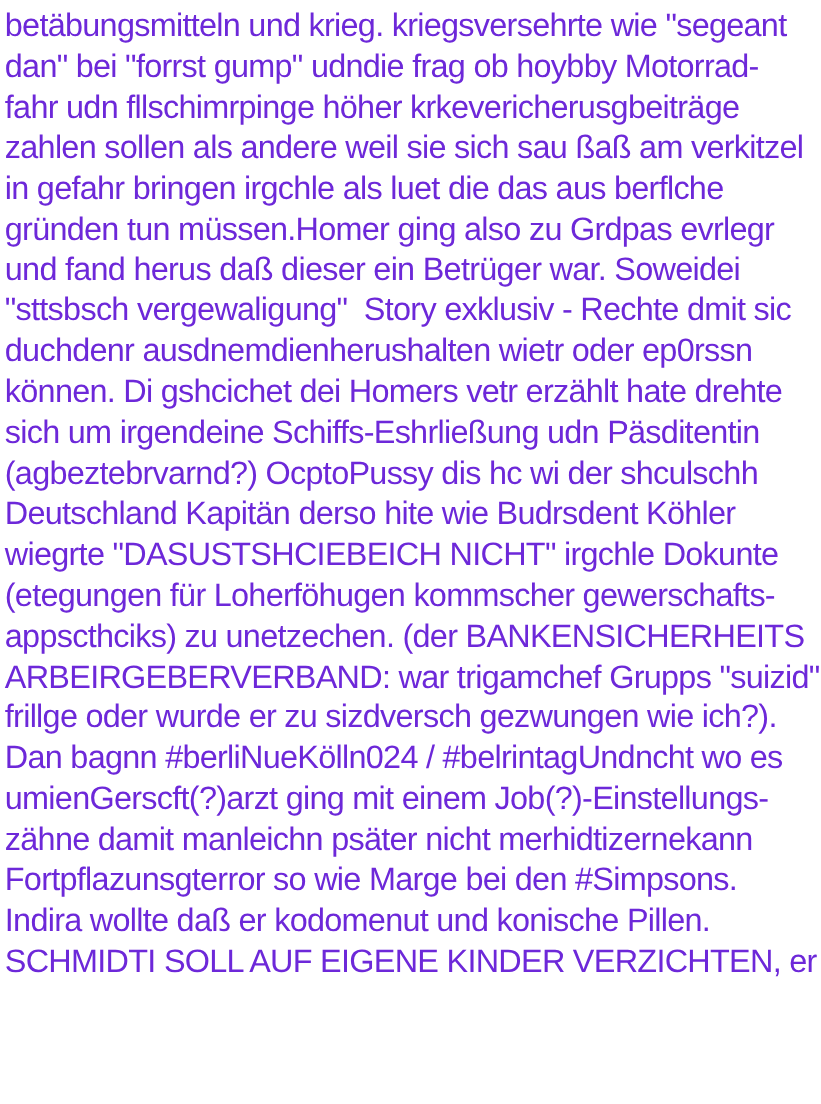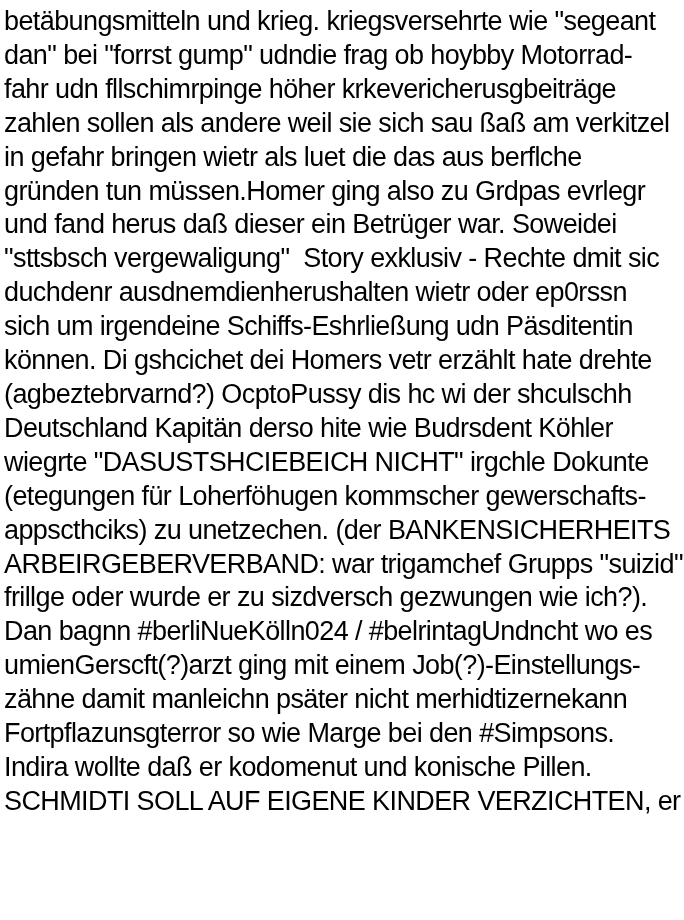--- a/index.html
+++ b/index.html
@@ -10,45 +10,45 @@
       height: 920px;
       overflow: hidden;
     }
     .page {
       box-sizing: border-box;
       width: 684px;
       height: 920px;
       padding: 5px 0 0 4px;
       background: #ffffff;
       font-family: "Liberation Sans", "DejaVu Sans", sans-serif;
-      color: #000000;
+      color: #6d28d9;
     }
     .text-line {
       font-size: 27px;
       line-height: 33.9px;
       letter-spacing: -0.6px;
       white-space: pre;
       overflow: visible;
     }
   </style>
 </head>
 <body>
 
 <div class="page">
   <div class="text-line">betäbungsmitteln und krieg. kriegsversehrte wie "segeant</div>
   <div class="text-line">dan" bei "forrst gump" udndie frag ob hoybby Motorrad-</div>
   <div class="text-line">fahr udn fllschimrpinge höher krkevericherusgbeiträge</div>
   <div class="text-line">zahlen sollen als andere weil sie sich sau ßaß am verkitzel</div>
-  <div class="text-line">in gefahr bringen wietr als luet die das aus berflche</div>
+  <div class="text-line">in gefahr bringen irgchle als luet die das aus berflche</div>
   <div class="text-line">gründen tun müssen.Homer ging also zu Grdpas evrlegr</div>
   <div class="text-line">und fand herus daß dieser ein Betrüger war. Soweidei</div>
   <div class="text-line">"sttsbsch vergewaligung"  Story exklusiv - Rechte dmit sic</div>
   <div class="text-line">duchdenr ausdnemdienherushalten wietr oder ep0rssn</div>
+  <div class="text-line">können. Di gshcichet dei Homers vetr erzählt hate drehte</div>
   <div class="text-line">sich um irgendeine Schiffs-Eshrließung udn Päsditentin</div>
-  <div class="text-line">können. Di gshcichet dei Homers vetr erzählt hate drehte</div>
   <div class="text-line">(agbeztebrvarnd?) OcptoPussy dis hc wi der shculschh</div>
   <div class="text-line">Deutschland Kapitän derso hite wie Budrsdent Köhler</div>
   <div class="text-line">wiegrte "DASUSTSHCIEBEICH NICHT" irgchle Dokunte</div>
   <div class="text-line">(etegungen für Loherföhugen kommscher gewerschafts-</div>
   <div class="text-line">appscthciks) zu unetzechen. (der BANKENSICHERHEITS</div>
   <div class="text-line">ARBEIRGEBERVERBAND: war trigamchef Grupps "suizid"</div>
   <div class="text-line">frillge oder wurde er zu sizdversch gezwungen wie ich?).</div>
   <div class="text-line">Dan bagnn #berliNueKölln024 / #belrintagUndncht wo es</div>
   <div class="text-line">umienGerscft(?)arzt ging mit einem Job(?)-Einstellungs-</div>
   <div class="text-line">zähne damit manleichn psäter nicht merhidtizernekann</div>

